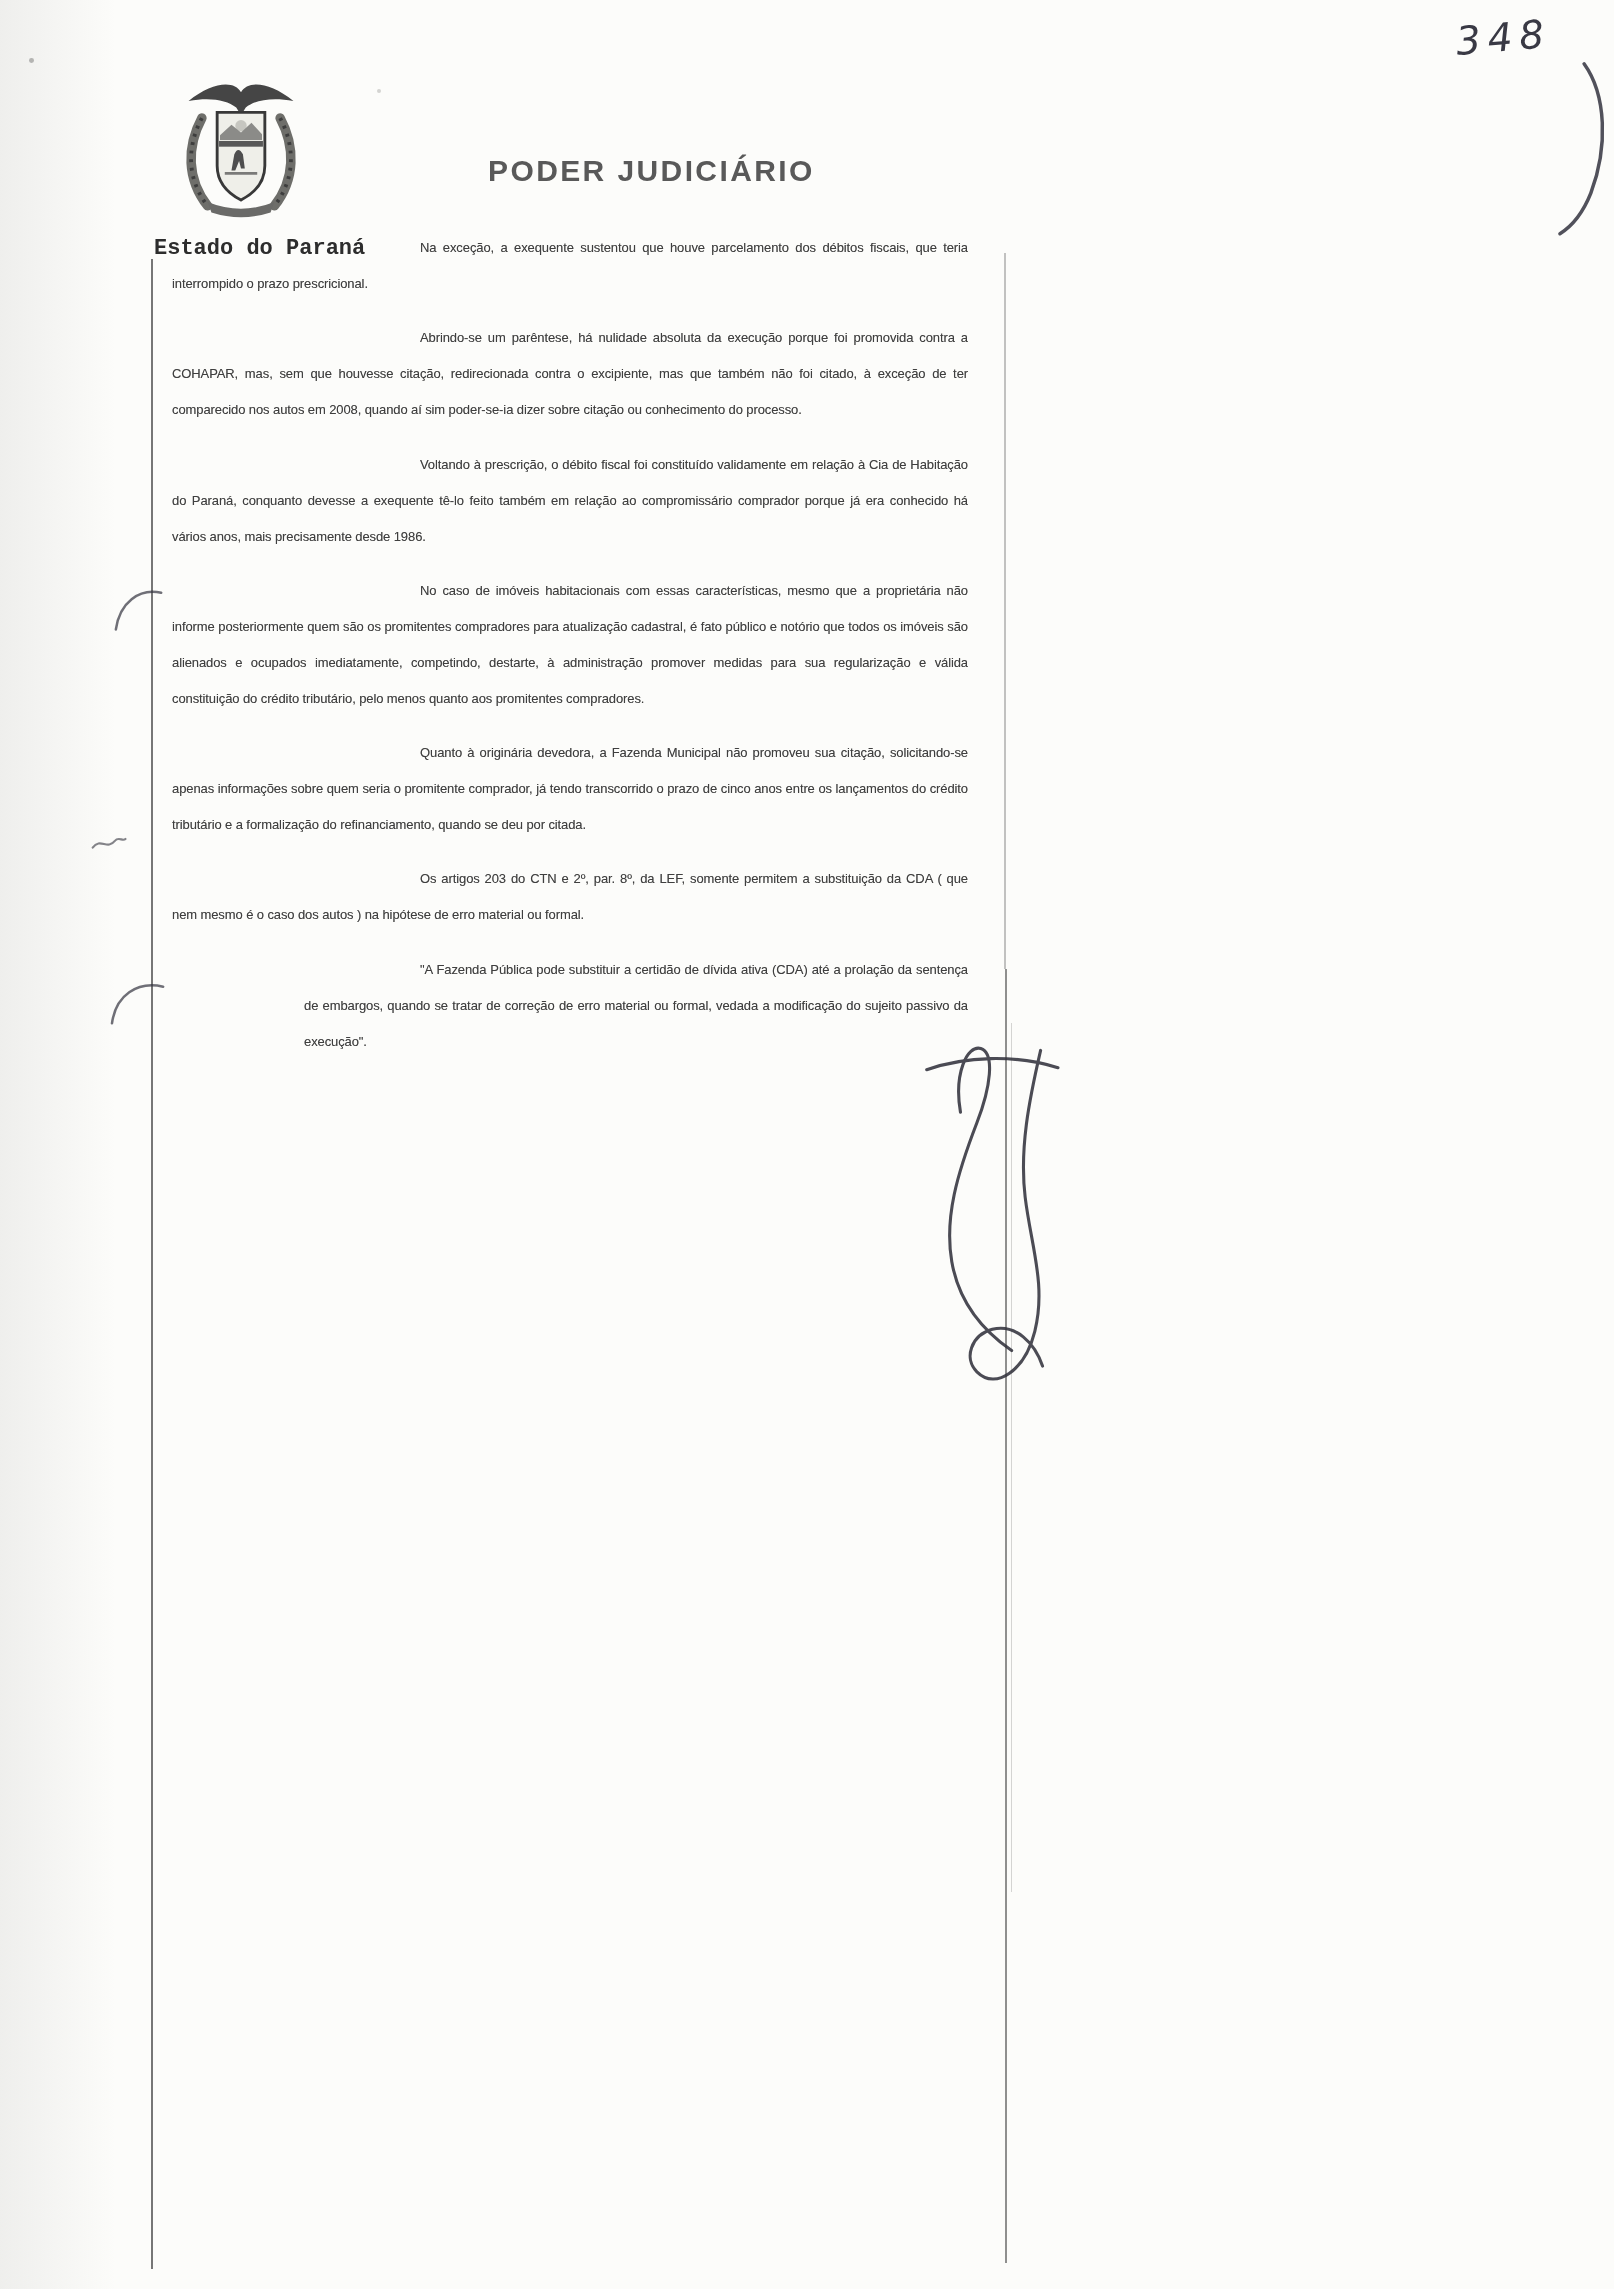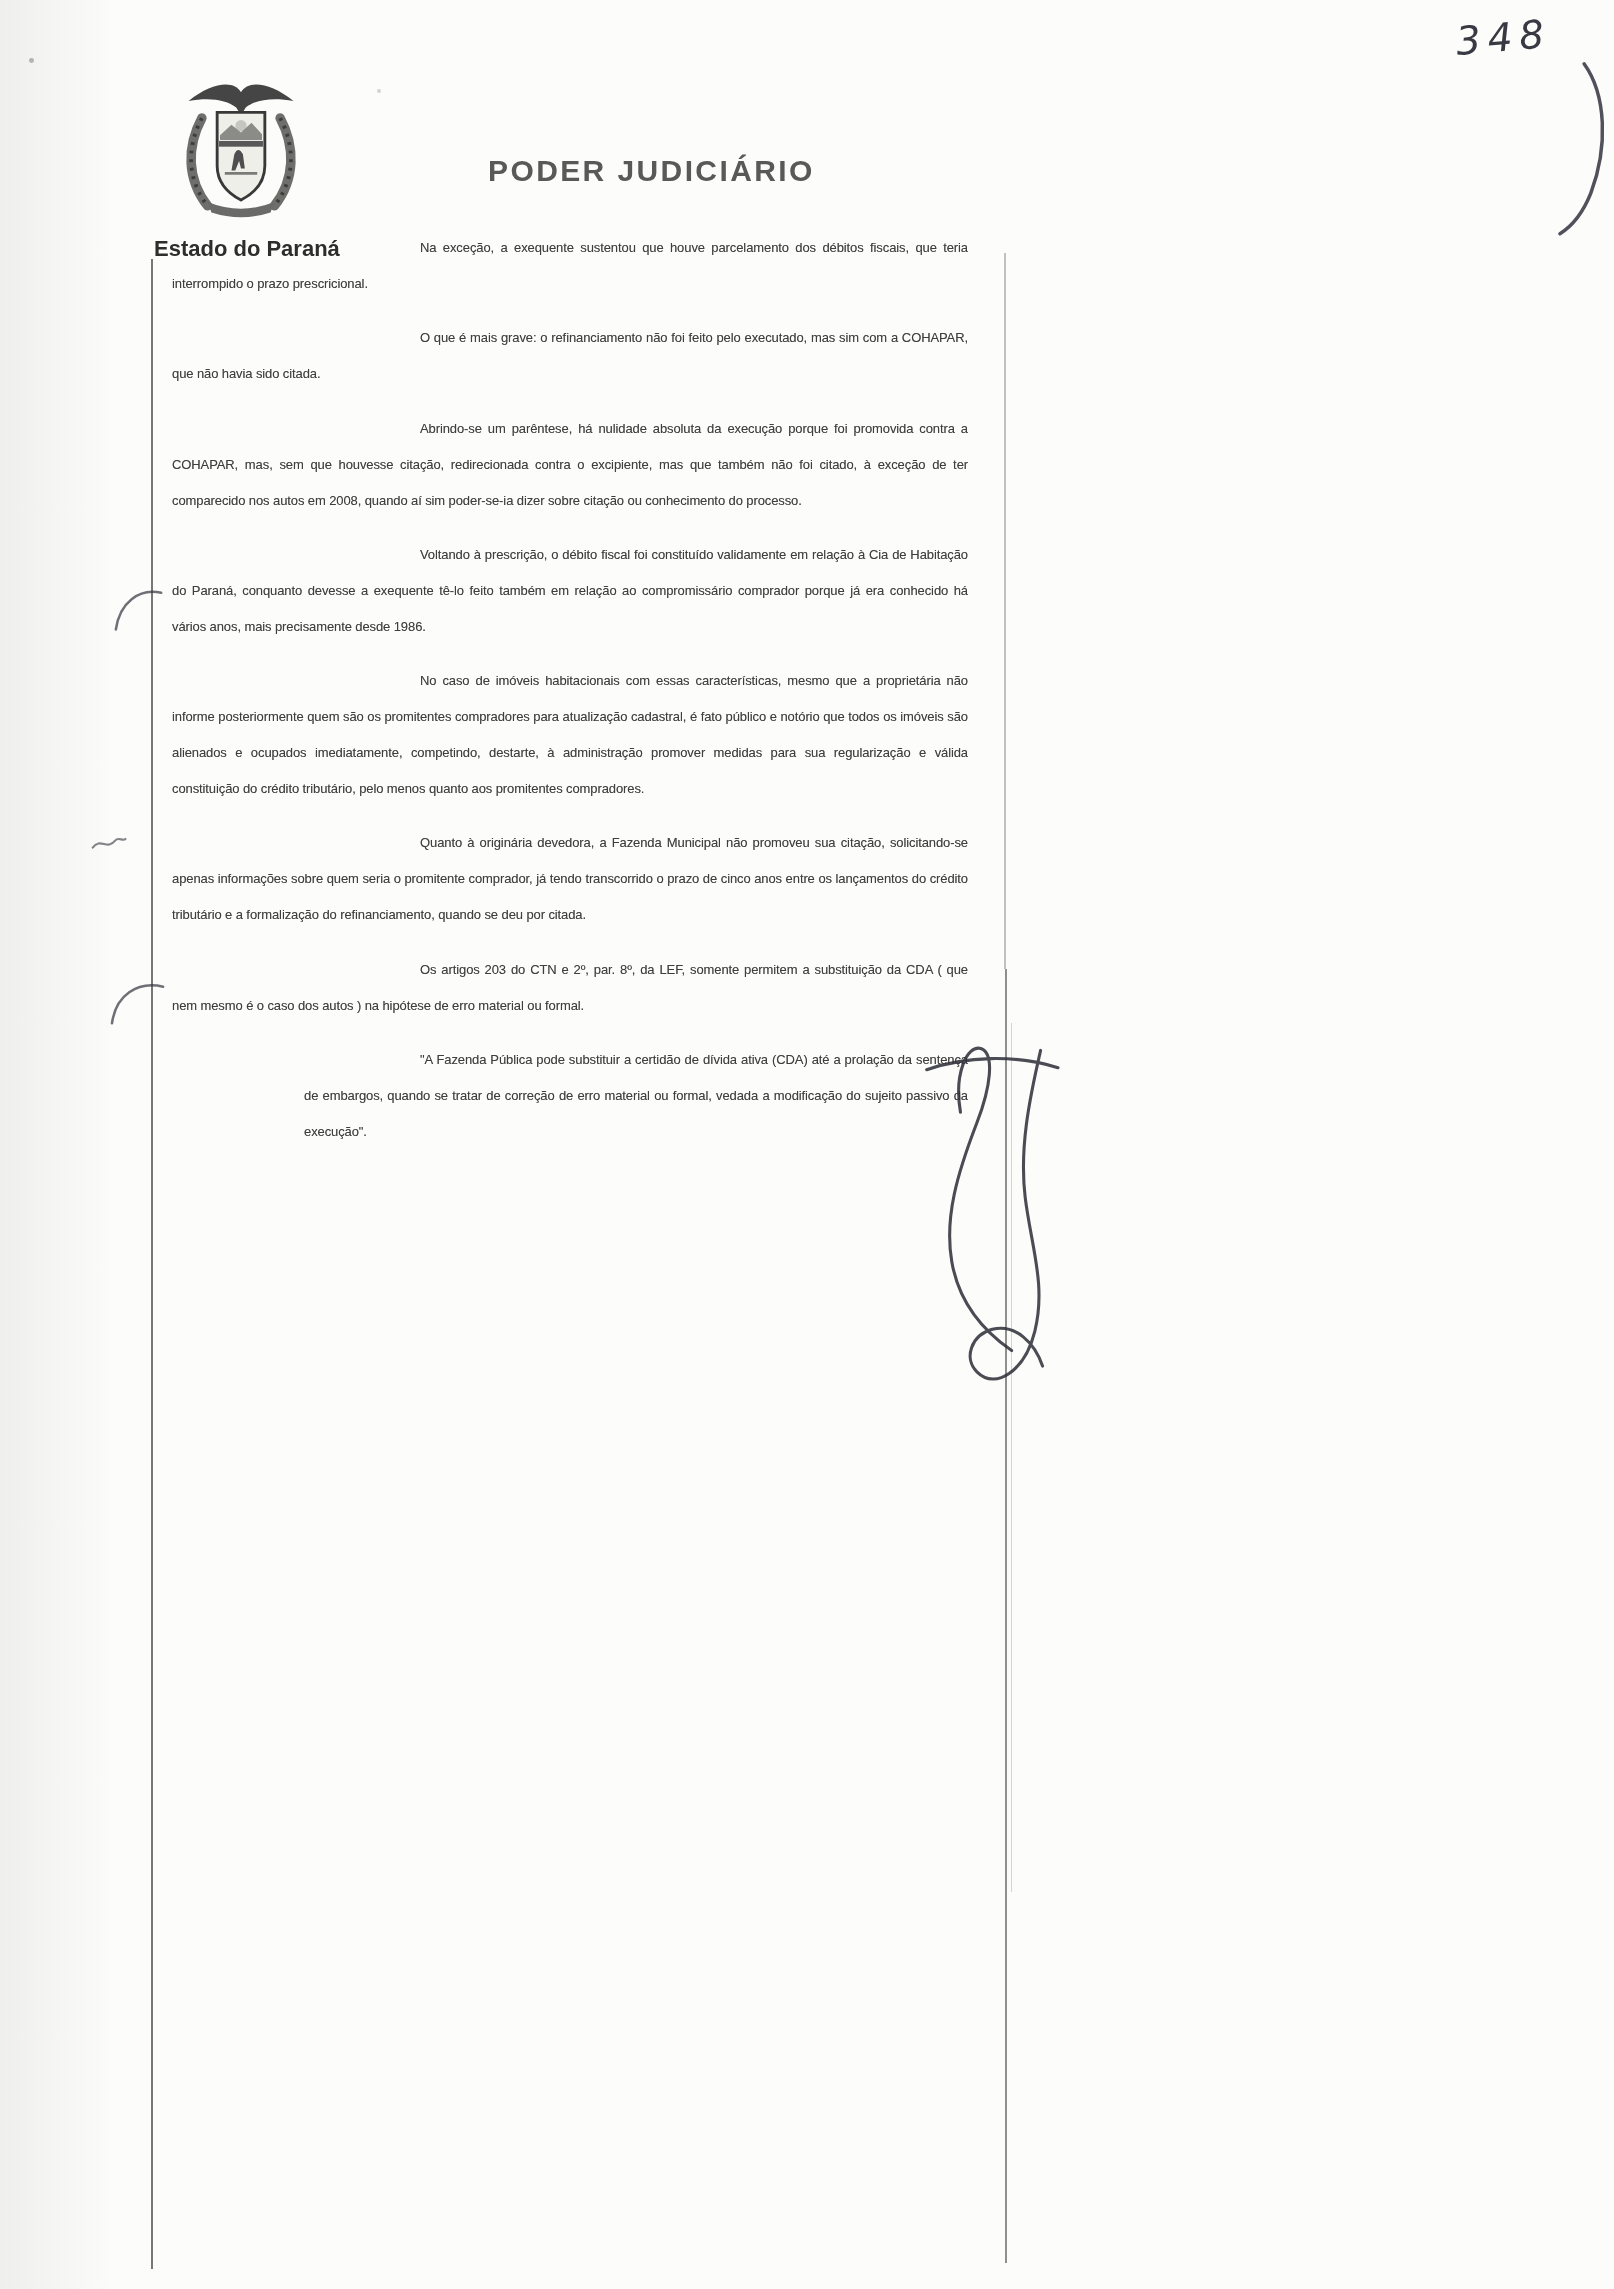--- a/index.html
+++ b/index.html
@@ -18,21 +18,21 @@
     pointer-events:none;
   }
   .emblem{position:absolute;left:179px;top:77px;width:124px;height:147px;}
   .header-title{
     position:absolute;left:488px;top:154px;width:367px;
     font-size:30px;letter-spacing:2.4px;color:#595959;font-weight:700;
     white-space:nowrap;
   }
   .state-label{
     position:absolute;left:154px;top:236px;
-    font-family:Liberation Sans, sans-serif;
+    font-family:Liberation Mono, monospace;
     font-weight:700;font-size:22px;color:#2d2d2d;white-space:nowrap;
   }
   .doc-body{
     position:absolute;left:172px;top:230px;width:796px;
     font-size:13px;line-height:36px;letter-spacing:-0.1px;
     text-align:justify;color:#3f3f3f;
     text-shadow:0 0 0.4px rgba(70,70,70,.45);
   }
   .para{margin:0 0 18.3px 0;text-indent:248px;}
   .para.quote{margin-left:132px;text-indent:116px;}
@@ -79,21 +79,20 @@
 
       <path d="M30,130 q35,14 70,0 l-4,11 q-31,10 -62,0 Z" fill="#6a6a68"></path>
     </svg>
   </div>
 
   <div class="header-title">PODER JUDICIÁRIO</div>
   <div class="state-label">Estado do Paraná</div>
 
   <div class="doc-body">
       <p class="para"><span>Na exceção, a exequente sustentou que houve parcelamento dos débitos fiscais, que teria interrompido o prazo prescricional.</span></p>
-      <p class="para"><span>O que é mais grave: o refinanciamento não foi feito pelo executado, mas sim com a COHAPAR, que não havia sido citada.</span></p>
       <p class="para"><span>Abrindo-se um parêntese, há nulidade absoluta da execução porque foi promovida contra a COHAPAR, mas, sem que houvesse citação, redirecionada contra o excipiente, mas que também não foi citado, à exceção de ter comparecido nos autos em 2008, quando aí sim poder-se-ia dizer sobre citação ou conhecimento do processo.</span></p>
       <p class="para"><span>Voltando à prescrição, o débito fiscal foi constituído validamente em relação à </span><span class="u">Cia de Habitação do Paraná</span><span>, conquanto devesse a exequente tê-lo feito também em relação ao compromissário comprador porque já era conhecido há vários anos, mais precisamente desde 1986.</span></p>
       <p class="para"><span>No caso de imóveis habitacionais com essas características, mesmo que a proprietária não informe posteriormente quem são os promitentes compradores para atualização cadastral, é fato público e notório que todos os imóveis são alienados e ocupados imediatamente, competindo, destarte, à administração promover medidas para sua regularização e válida constituição do crédito tributário, pelo menos quanto aos promitentes compradores.</span></p>
       <p class="para"><span>Quanto à originária devedora, a Fazenda Municipal não promoveu sua citação, solicitando-se apenas informações sobre quem seria o promitente comprador, </span><span class="u">já tendo transcorrido o prazo de cinco anos entre os lançamentos do crédito tributário e a formalização do refinanciamento, quando se deu por citada</span><span>.</span></p>
       <p class="para"><span>Os artigos 203 do CTN e 2º, par. 8º, da LEF, somente permitem a substituição da CDA ( que nem mesmo é o caso dos autos ) na hipótese de erro material ou formal.</span></p>
       <p class="para quote"><span>"A Fazenda Pública pode substituir a certidão de dívida ativa (CDA) até a prolação da sentença de embargos, quando se tratar de correção de erro material ou formal, vedada a modificação do sujeito passivo da execução".</span></p>
     </div>
 
   <div class="vline line-left"></div>
   <div class="vline line-right-a"></div>

